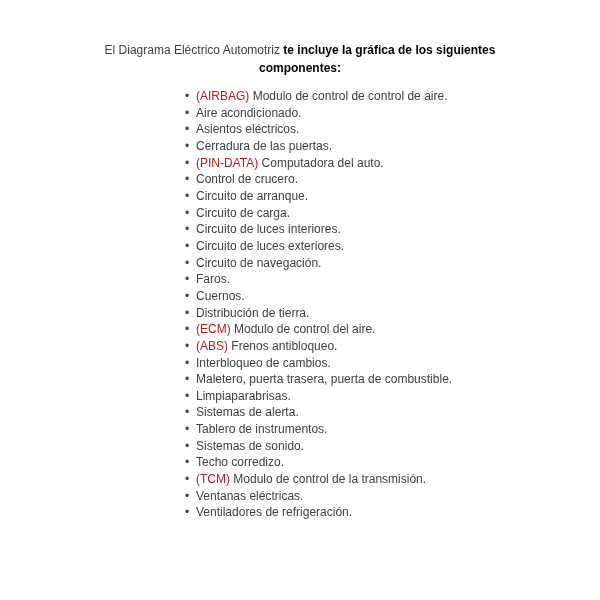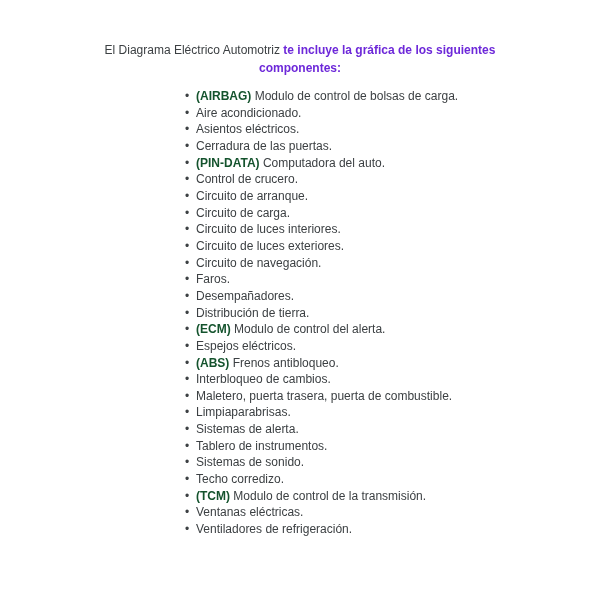--- a/index.html
+++ b/index.html
@@ -25,21 +25,21 @@
     margin: 41px auto 0 auto;
     width: 400px;
     text-align: center;
     font-size: 12px;
     line-height: 18px;
     font-weight: 400;
     color: #3c4043;
   }
   .title strong {
     font-weight: 700;
-    color: #6d28d9;
+    color: #000000;
   }
   ul.components {
     list-style: none;
     margin: 11px 0 0 196px;
     padding: 0;
   }
   ul.components li {
     position: relative;
     font-size: 12px;
     line-height: 16.65px;
@@ -47,46 +47,45 @@
     white-space: nowrap;
   }
   ul.components li::before {
     content: "\2022";
     position: absolute;
     left: -11px;
     top: 0;
     color: #3c4043;
   }
   ul.components li strong {
-    font-weight: 700;
-    color: #14532d;
+    font-weight: 400;
+    color: #b91c1c;
   }
 </style>
 </head>
 <body>
 
 <div class="page">
   <p class="title"><span>El Diagrama Eléctrico Automotriz </span><strong>te incluye la gráfica de los siguientes componentes:</strong></p>
   <ul class="components">
-      <li><strong>(AIRBAG)</strong> <span>Modulo de control de bolsas de carga.</span></li>
+      <li><strong>(AIRBAG)</strong> <span>Modulo de control de control de aire.</span></li>
       <li><span>Aire acondicionado.</span></li>
       <li><span>Asientos eléctricos.</span></li>
       <li><span>Cerradura de las puertas.</span></li>
       <li><strong>(PIN-DATA)</strong> <span>Computadora del auto.</span></li>
       <li><span>Control de crucero.</span></li>
       <li><span>Circuito de arranque.</span></li>
       <li><span>Circuito de carga.</span></li>
       <li><span>Circuito de luces interiores.</span></li>
       <li><span>Circuito de luces exteriores.</span></li>
       <li><span>Circuito de navegación.</span></li>
       <li><span>Faros.</span></li>
-      <li><span>Desempañadores.</span></li>
+      <li><span>Cuernos.</span></li>
       <li><span>Distribución de tierra.</span></li>
-      <li><strong>(ECM)</strong> <span>Modulo de control del alerta.</span></li>
-      <li><span>Espejos eléctricos.</span></li>
+      <li><strong>(ECM)</strong> <span>Modulo de control del aire.</span></li>
       <li><strong>(ABS)</strong> <span>Frenos antibloqueo.</span></li>
       <li><span>Interbloqueo de cambios.</span></li>
       <li><span>Maletero, puerta trasera, puerta de combustible.</span></li>
       <li><span>Limpiaparabrisas.</span></li>
       <li><span>Sistemas de alerta.</span></li>
       <li><span>Tablero de instrumentos.</span></li>
       <li><span>Sistemas de sonido.</span></li>
       <li><span>Techo corredizo.</span></li>
       <li><strong>(TCM)</strong> <span>Modulo de control de la transmisión.</span></li>
       <li><span>Ventanas eléctricas.</span></li>

